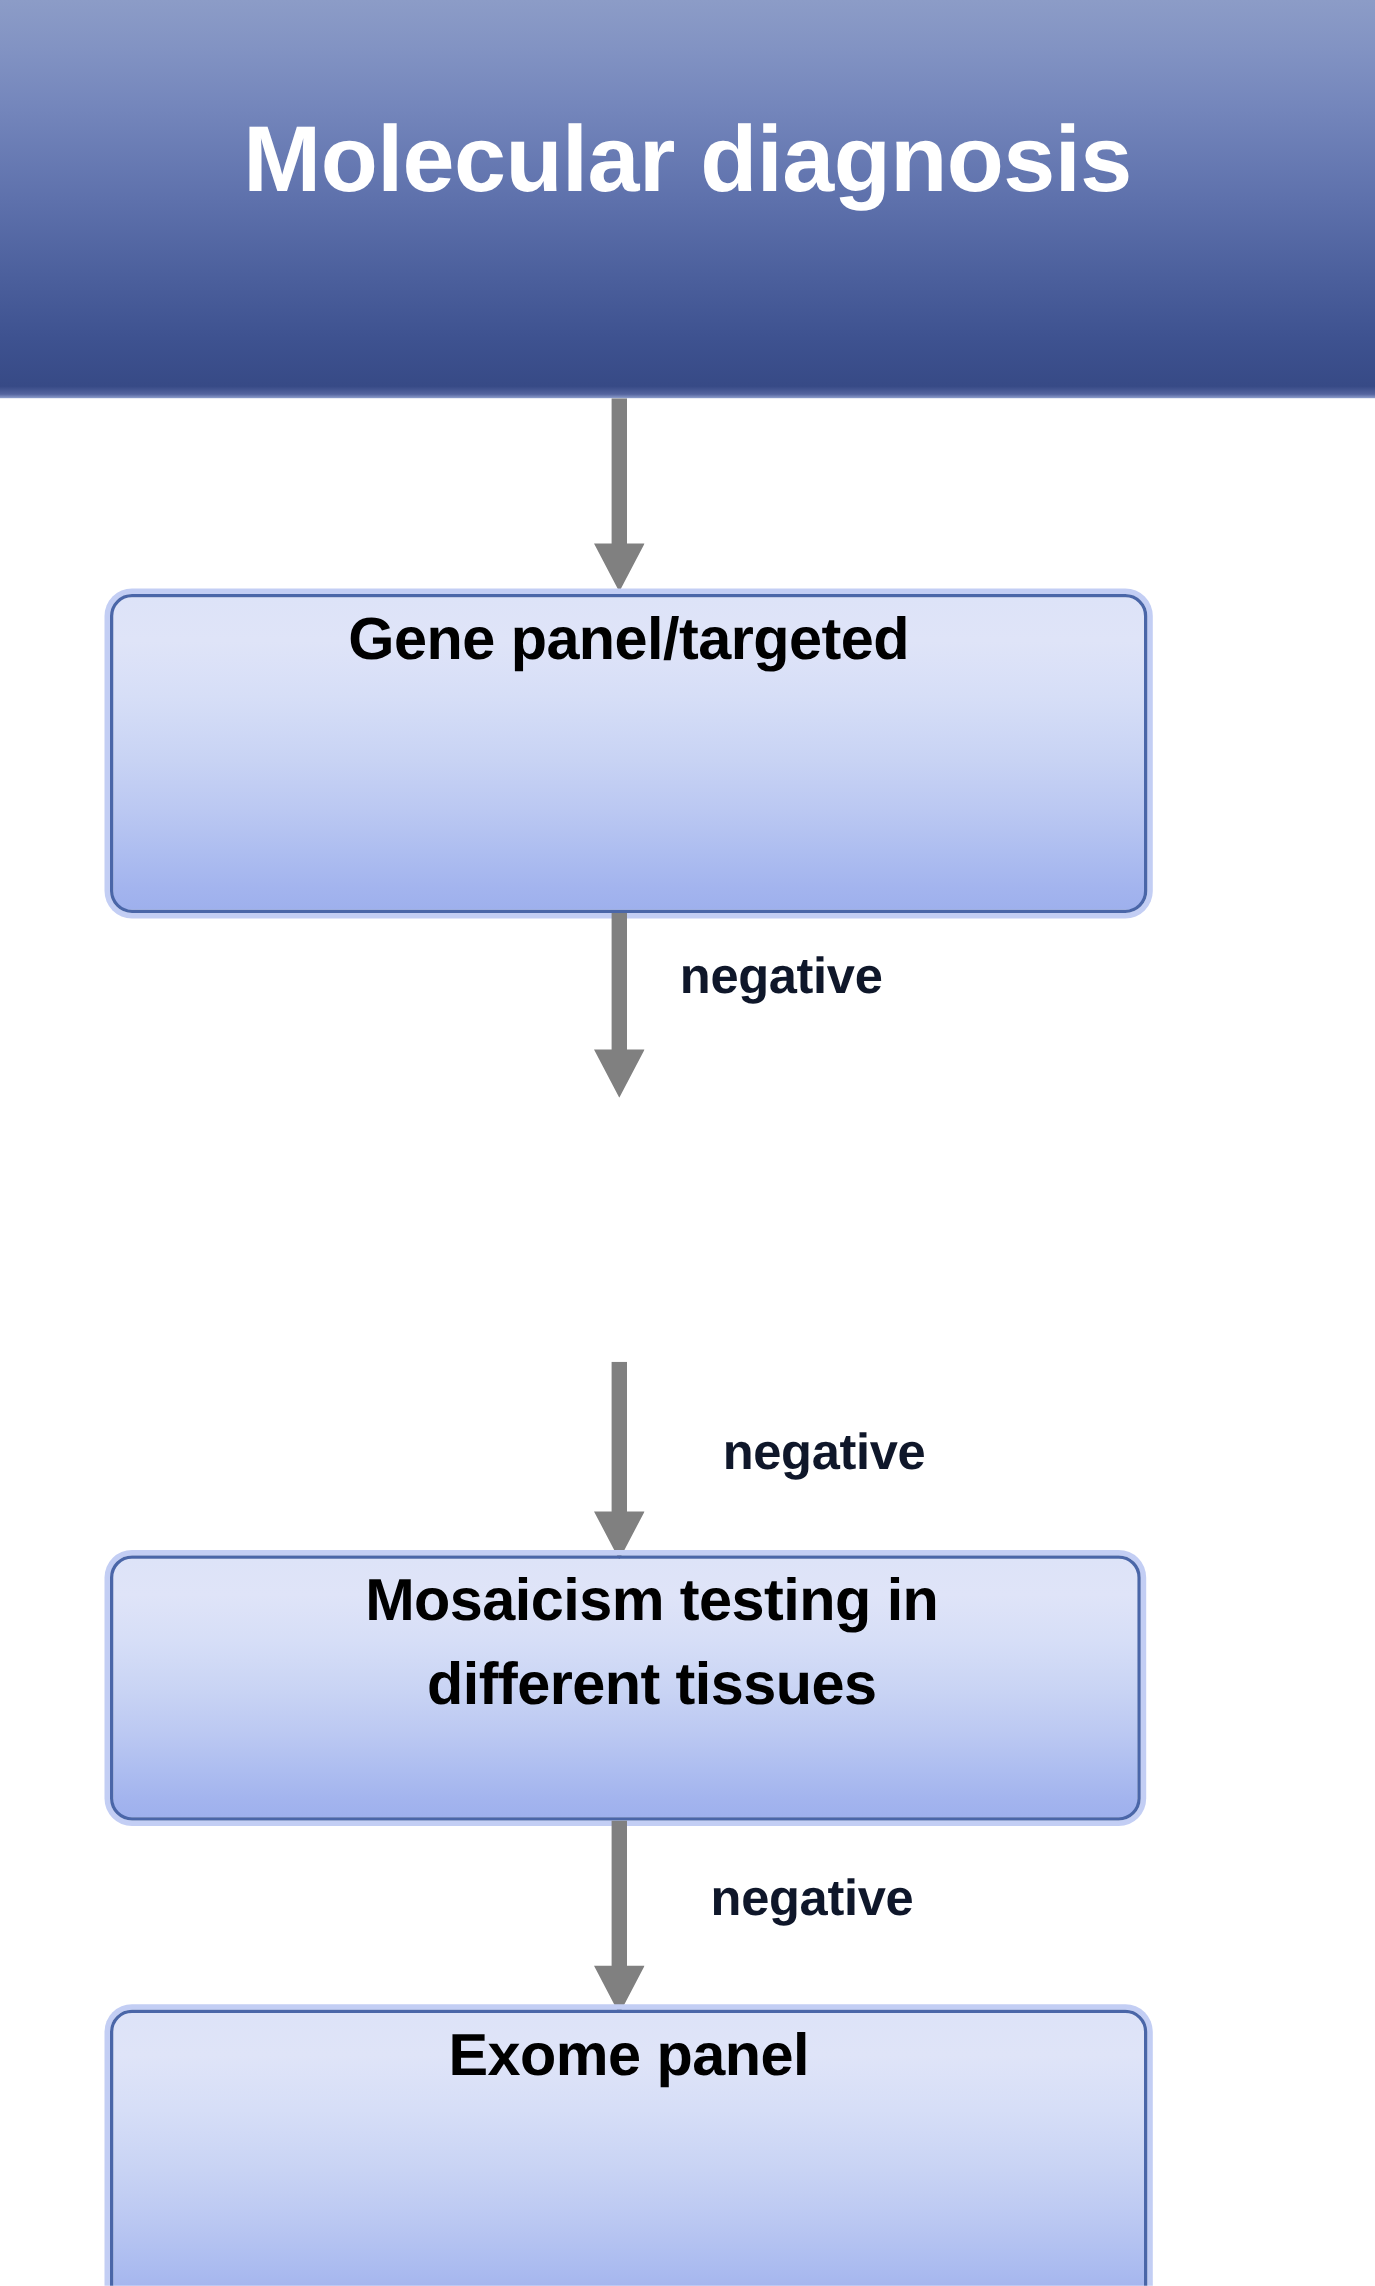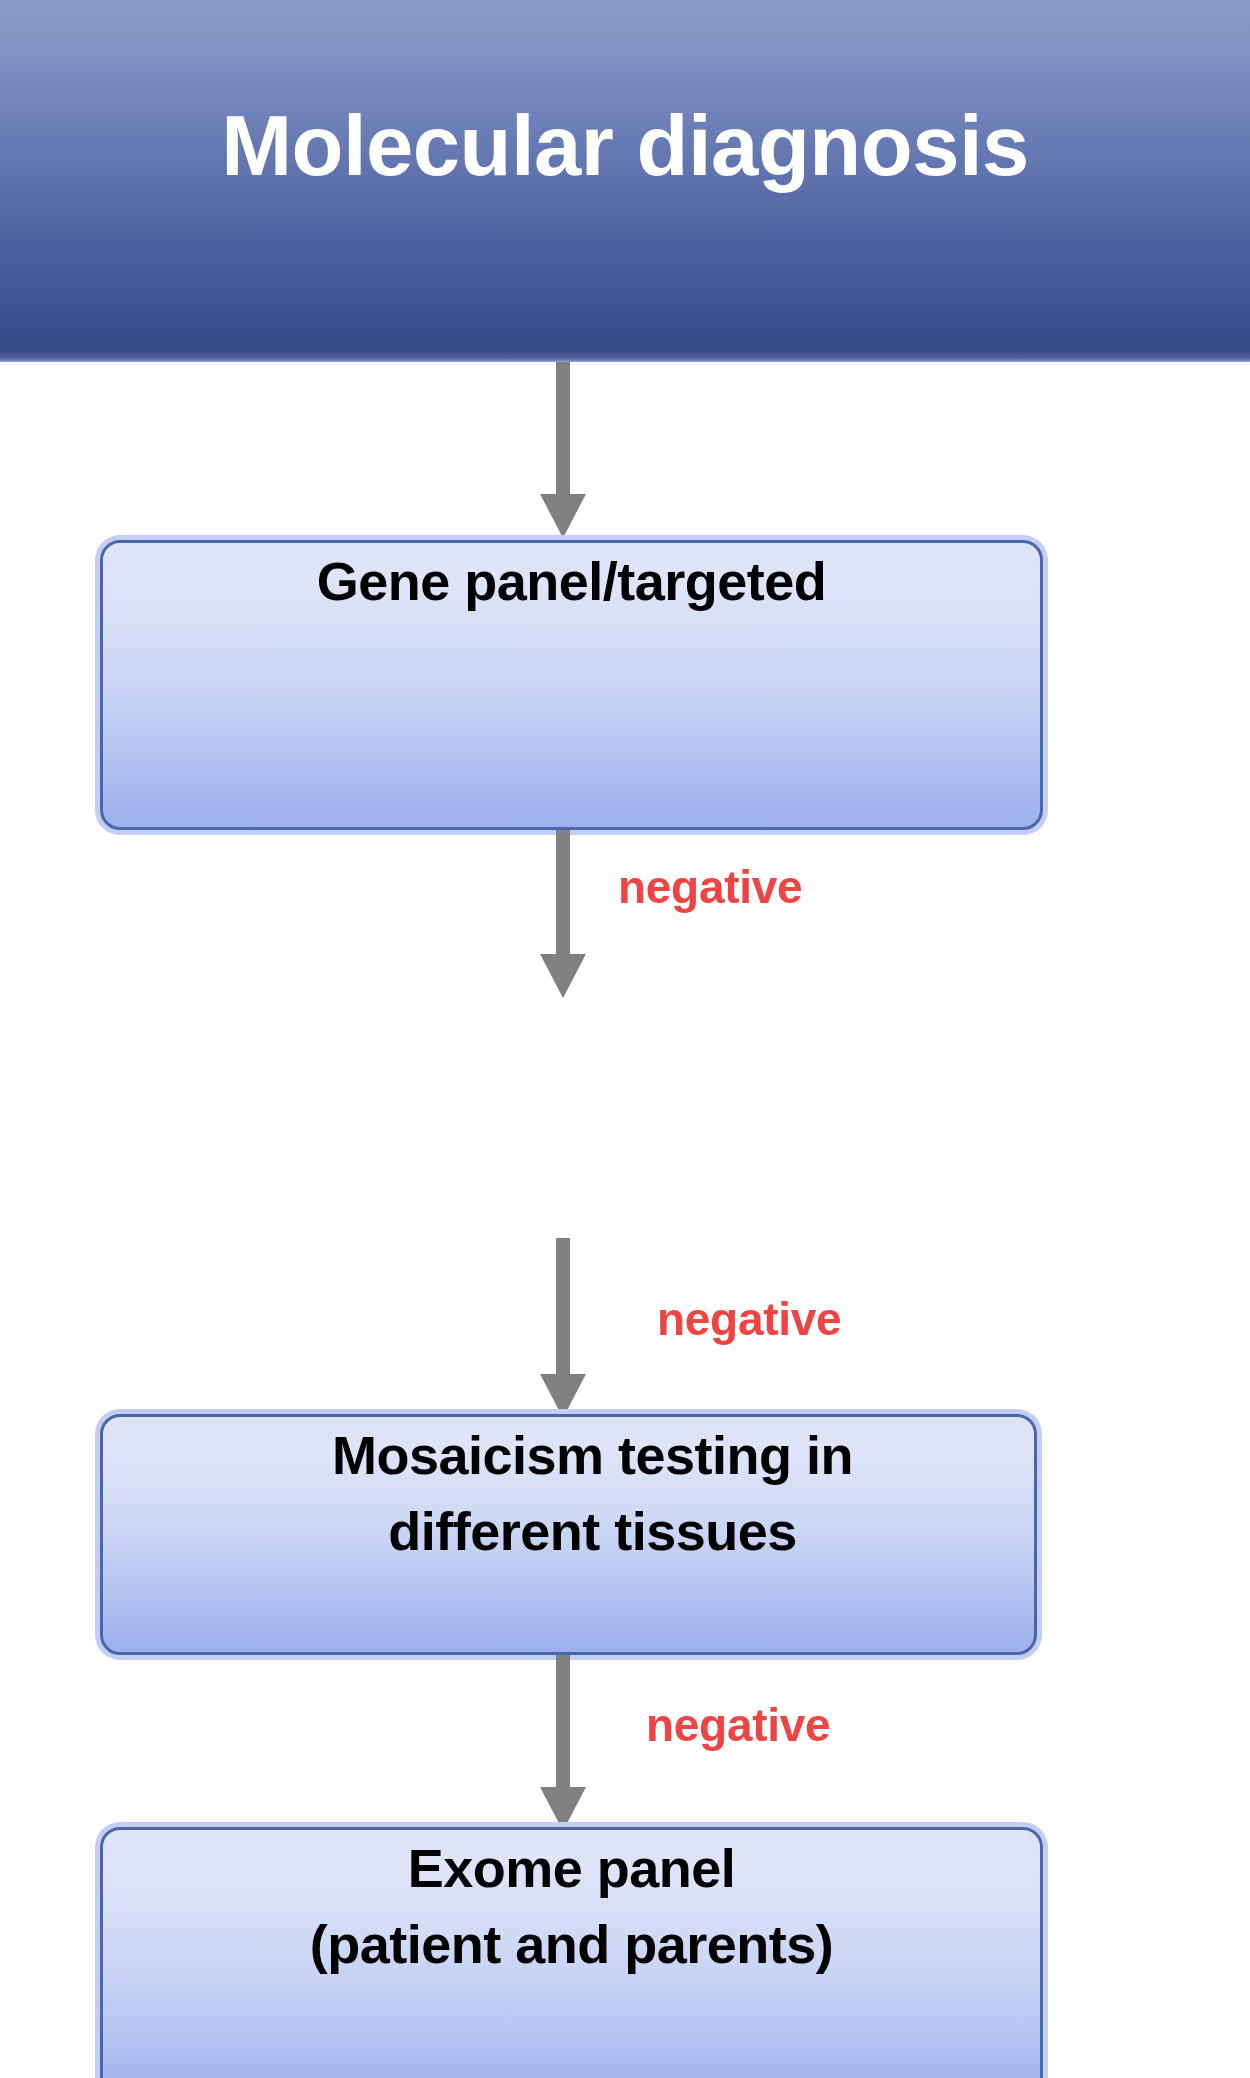--- a/index.html
+++ b/index.html
@@ -97,21 +97,21 @@
   }
   .arrow svg { display: block; }
 
   
   .edge-label {
     position: absolute;
     font-family: "Liberation Sans", sans-serif;
     font-weight: bold;
     font-size: 46px;
     line-height: 50px;
-    color: #ef4444;
+    color: #0f172a;
     white-space: nowrap;
     letter-spacing: -0.3px;
   }
   #label-negative-1 { left: 618px; top: 862px; }
   #label-negative-2 { left: 657px; top: 1294px; }
   #label-negative-3 { left: 646px; top: 1700px; }
 </style>
 </head>
 <body>
 
@@ -158,17 +158,16 @@
   <div class="arrow" id="arrow-4" style="left:540px; top:1655px; width:46px; height:176px;">
     <svg width="46" height="176" viewBox="0 0 46 176" xmlns="http://www.w3.org/2000/svg">
       <path d="M16 0 H30 V132 H46 L23 176 L0 132 H16 Z" fill="#808080"></path>
     </svg>
   </div>
   <div class="edge-label" id="label-negative-3">negative</div>
 
   <div class="flow-box" id="box-exome-trio">
     <div class="flow-box-label">
       <div>Exome panel</div>
-      <div>(patient and parents)</div>
     </div>
   </div>
 
 </div>
 
 </body></html>

